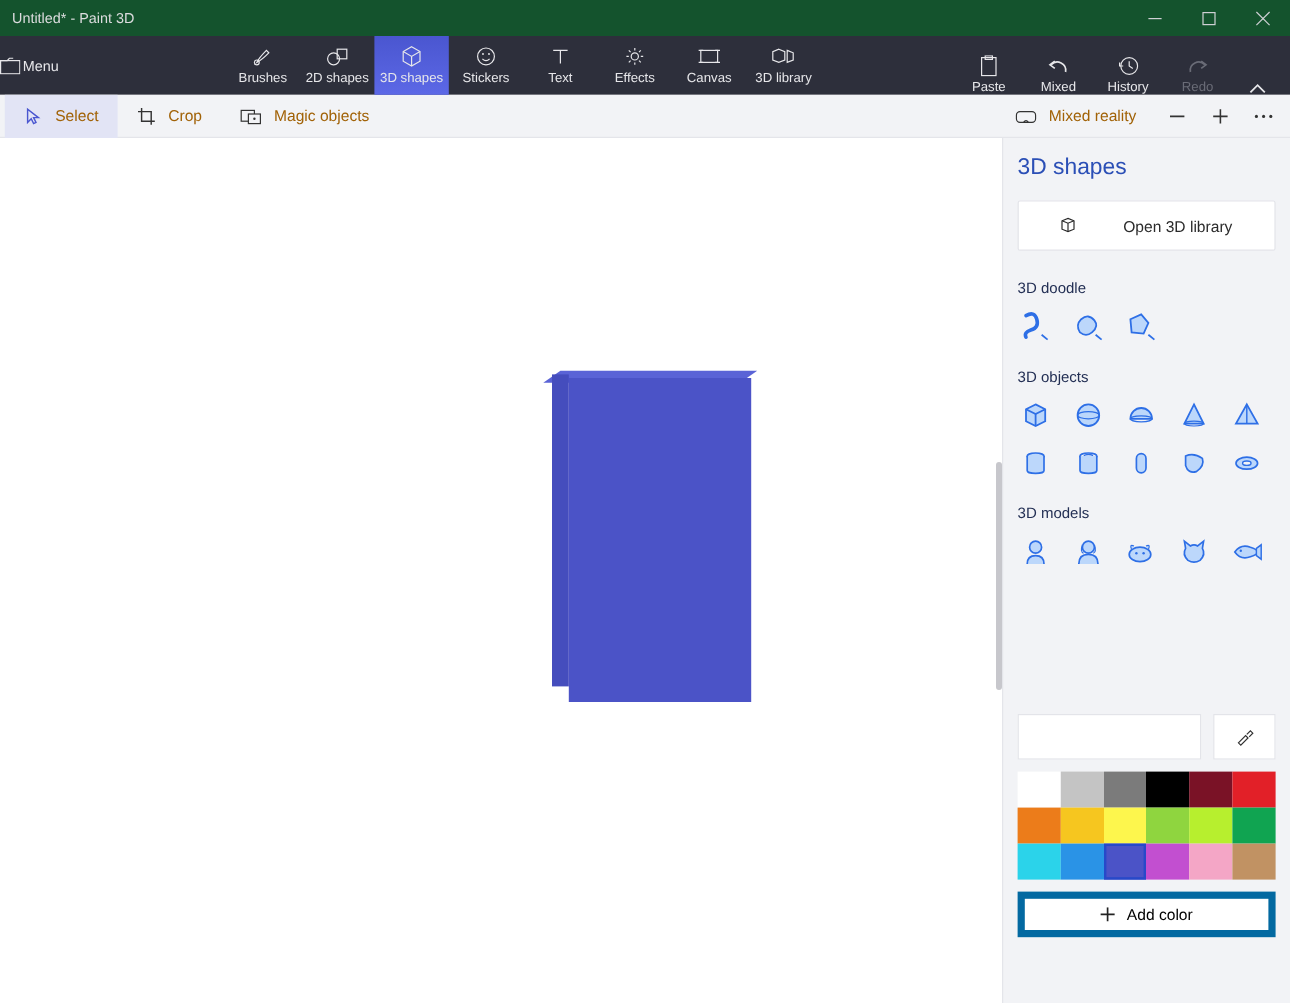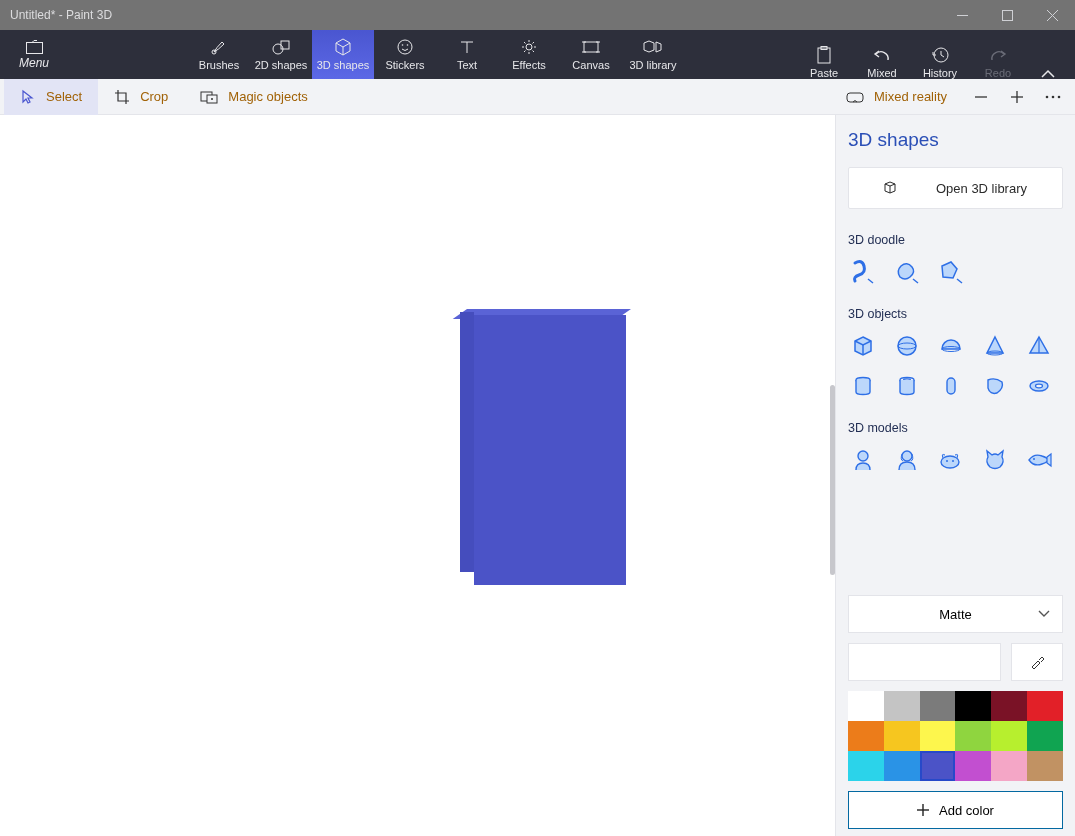--- a/index.html
+++ b/index.html
@@ -11,21 +11,21 @@
     font-size: 13px;
     background: #ffffff;
     overflow: hidden;
     -webkit-font-smoothing: antialiased;
   }
   * { box-sizing: border-box; }
 
   
   .titlebar {
     height: 30px;
-    background: #737373;
+    background: #14532d;
     color: #dcdcde;
     display: flex;
     align-items: center;
     justify-content: space-between;
     padding-left: 10px;
     font-size: 12px;
     user-select: none;
   }
   .titlebar .wincontrols { display: flex; height: 100%; }
   .titlebar .wbtn {
@@ -43,27 +43,25 @@
     height: 49px;
     background: #2d2f3b;
     color: #e7e7ea;
     display: flex;
     align-items: stretch;
     padding: 0 6px 0 0;
   }
   .menu-btn {
     width: 68px;
     display: flex;
-    flex-direction: column;
-    align-items: center;
-    justify-content: center;
+    flex-direction: row;
+    align-items: center;
     gap: 2px;
     color: #e7e7ea;
     font-size: 12px;
-    font-style: italic;
   }
   .ribbon-center {
     flex: 1;
     display: flex;
     justify-content: flex-start;
     padding-left: 120px;
   }
   .ribbon-item {
     min-width: 62px;
     padding: 0 2px;
@@ -249,21 +247,21 @@
     display: grid;
     grid-template-columns: repeat(6, 1fr);
     grid-auto-rows: 30px;
     margin-bottom: 10px;
   }
   .swatch { width: 100%; height: 100%; }
   .swatch.selected { outline: 2px solid #2749c9; outline-offset: -2px; }
 
   .add-color {
     background: #ffffff;
-    border: 1px solid #0369a1;
+    border: 6px solid #0369a1;
     height: 38px;
     display: flex;
     align-items: center;
     justify-content: center;
     gap: 10px;
     font-size: 13px;
     margin-bottom: 6px;
   }
 
   svg { display: block; }
@@ -613,28 +611,20 @@
       <div class="shape-cell">
           <svg width="26" height="24">
             <path d="M3 12 Q8 5 16 8 Q22 10 22 12 Q22 14 16 16 Q8 19 3 12 Z" fill="#bcd7fb" stroke="#2e6fe6" stroke-width="1.4"></path>
             <polygon points="21,9 25,6 25,18 21,15" fill="#bcd7fb" stroke="#2e6fe6" stroke-width="1.2"></polygon>
             <circle cx="8" cy="11" r="1" fill="#2e6fe6"></circle>
           </svg>
         </div>
     </div>
 
     <div class="panel-lower">
-      <div class="material">
-        <span>Matte</span>
-        <span class="chev">
-          <svg width="12" height="8">
-              <polyline points="1,1 6,6 11,1" fill="none" stroke="#555" stroke-width="1.4"></polyline>
-            </svg>
-        </span>
-      </div>
 
       <div class="color-row">
         <div class="color-current"></div>
         <div class="eyedrop">
           <svg width="16" height="16">
               <path d="M3 13 L9 7 L11 9 L5 15 Z" fill="none" stroke="#333"></path>
               <path d="M10 6 L13 3 L15 5 L12 8" fill="none" stroke="#333"></path>
             </svg>
         </div>
       </div>

